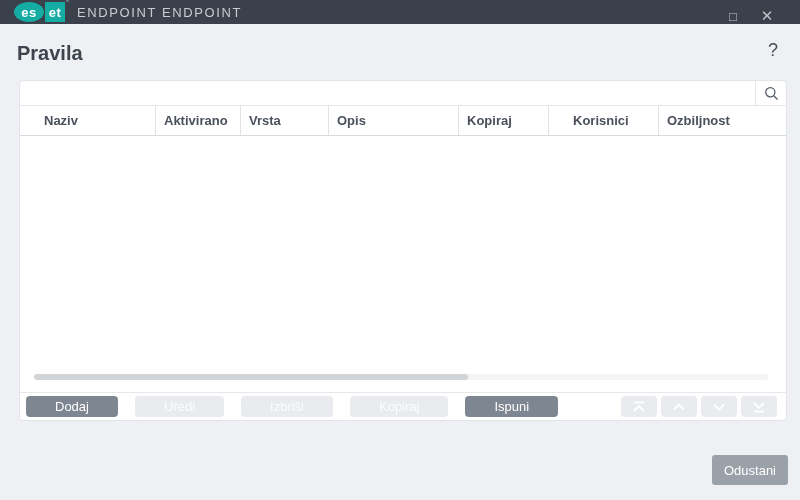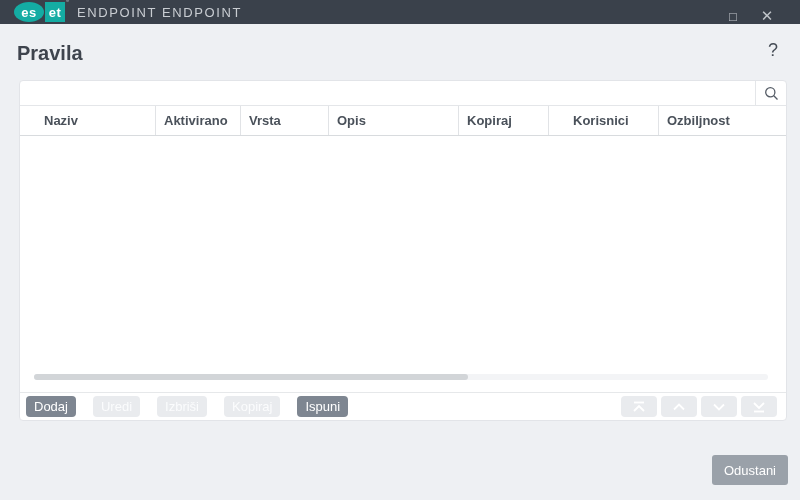--- a/index.html
+++ b/index.html
@@ -99,21 +99,21 @@
     position:absolute; left:14px; bottom:12px; width:434px; height:6px;
     background:#D2D5D8; border-radius:3px; cursor:pointer;
   }
 
   .btn-strip {
     height:28px; border-top:1px solid #E6E8EA; flex:0 0 auto;
     display:flex; align-items:center; padding:0 9px 0 6px; box-sizing:border-box;
   }
   .act-btn {
     height:21px; border:none; border-radius:4px;
-    color:#FFFFFF; font-size:13px; padding:0 8px; margin-right:17px;
+    color:#FFFFFF; font-size:13px; padding:0 29px; margin-right:17px;
     display:flex; align-items:center; justify-content:center;
     font-family:"Liberation Sans", sans-serif; cursor:default;
   }
   .act-enabled  { background:#7E8691; }
   .act-disabled { background:#E9EBEE; color:#FBFCFD; }
 
   .move-group { margin-left:auto; display:flex; gap:4px; }
   .move-btn {
     width:36px; height:21px; border:none; border-radius:4px;
     background:#E9EBEE; display:flex; align-items:center; justify-content:center;

